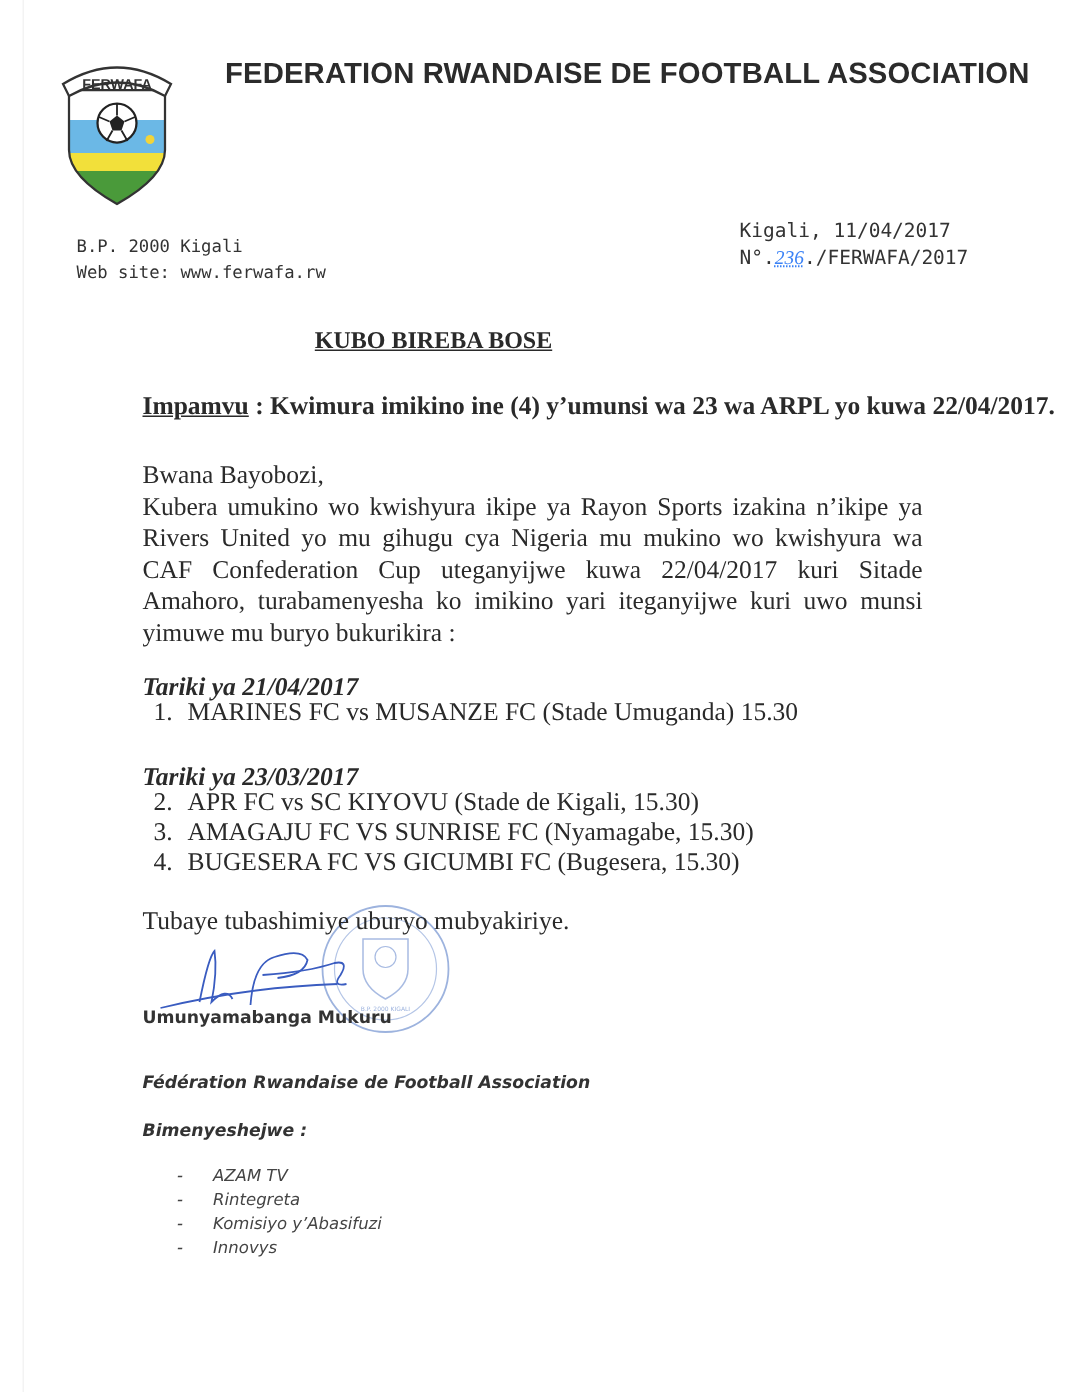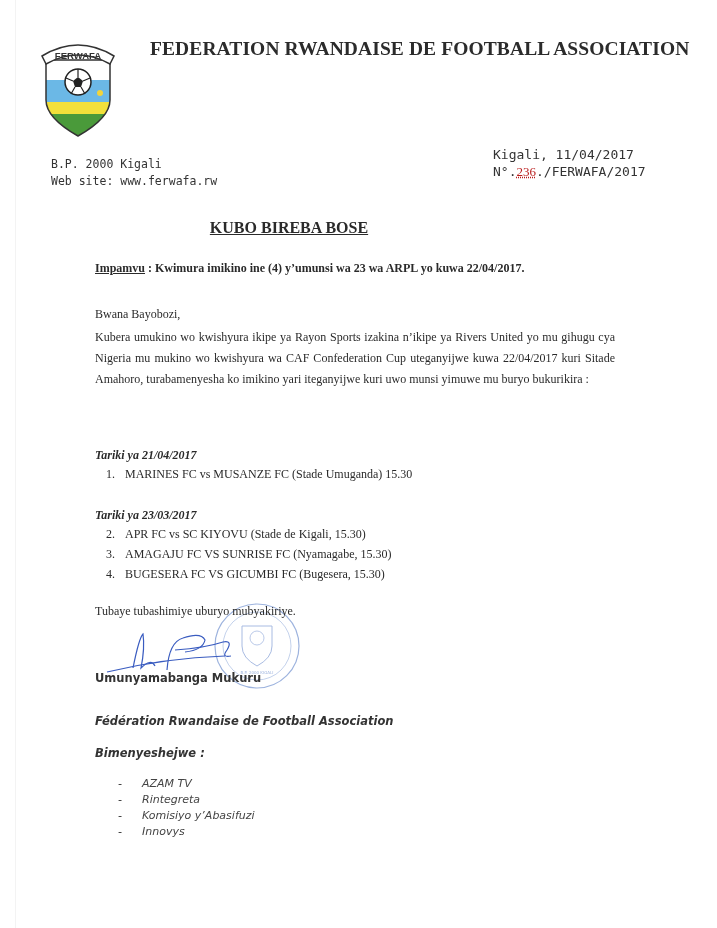--- a/index.html
+++ b/index.html
@@ -1,25 +1,25 @@
 <!DOCTYPE html>
 <html><head>
   <meta charset="utf-8">
   <style>
     html, body { margin: 0; padding: 0; background: #ffffff; }
     body { width: 717px; height: 928px; position: relative; overflow: hidden; color: #2a2a2a; }
     .abs { position: absolute; }
     .logo { left: 38px; top: 38px; width: 80px; height: 100px; }
-    .org-title { left: 150px; top: 38px; font-family: Liberation Serif, serif; font-weight: bold; font-size: 19.5px; color: #2b2b2b; letter-spacing: 0.1px; white-space: nowrap; }
+    .org-title { left: 150px; top: 38px; font-family: Liberation Sans, sans-serif; font-weight: bold; font-size: 19.5px; color: #2b2b2b; letter-spacing: 0.1px; white-space: nowrap; }
     .mono { font-family: "DejaVu Sans Mono", "Liberation Mono", monospace; font-size: 11.5px; color: #333; line-height: 17px; white-space: nowrap; }
     .contact { left: 51px; top: 156px; }
     .contact a { color: #2d5fb3; text-decoration: underline; }
     .dateblock { left: 493px; top: 146px; font-size: 13px; line-height: 17px; }
-    .refnum { color: #b91c1c; font-family: "Liberation Serif", serif; text-decoration: underline dotted; }
-    .serif { font-family: "Liberation Serif", serif; font-size: 12px; color: #2a2a2a; }
+    .refnum { color: #3b82f6; font-family: "Liberation Serif", serif; font-style: italic; text-decoration: underline dotted; }
+    .serif { font-family: "Liberation Serif", serif; font-size: 17px; color: #2a2a2a; }
     .heading { left: 0; width: 578px; top: 219px; text-align: center; font-family: "Liberation Serif", serif; font-weight: bold; font-size: 16px; text-decoration: underline; color: #2a2a2a; }
     .subject { left: 95px; top: 261px; font-weight: bold; white-space: nowrap; }
     .subject .lbl { text-decoration: underline; }
     .greeting { left: 95px; top: 307px; }
     .para { left: 95px; top: 327px; width: 520px; line-height: 21px; text-align: justify; }
     .date-label { font-weight: bold; font-style: italic; white-space: nowrap; }
     .match { white-space: nowrap; line-height: 19px; }
     .match .num { display: inline-block; width: 20px; text-align: right; margin-right: 10px; }
     .thanks { left: 95px; top: 604px; }
     .sans { font-family: "DejaVu Sans", "Liberation Sans", sans-serif; font-weight: bold; font-size: 11.5px; color: #333; line-height: 15px; }

